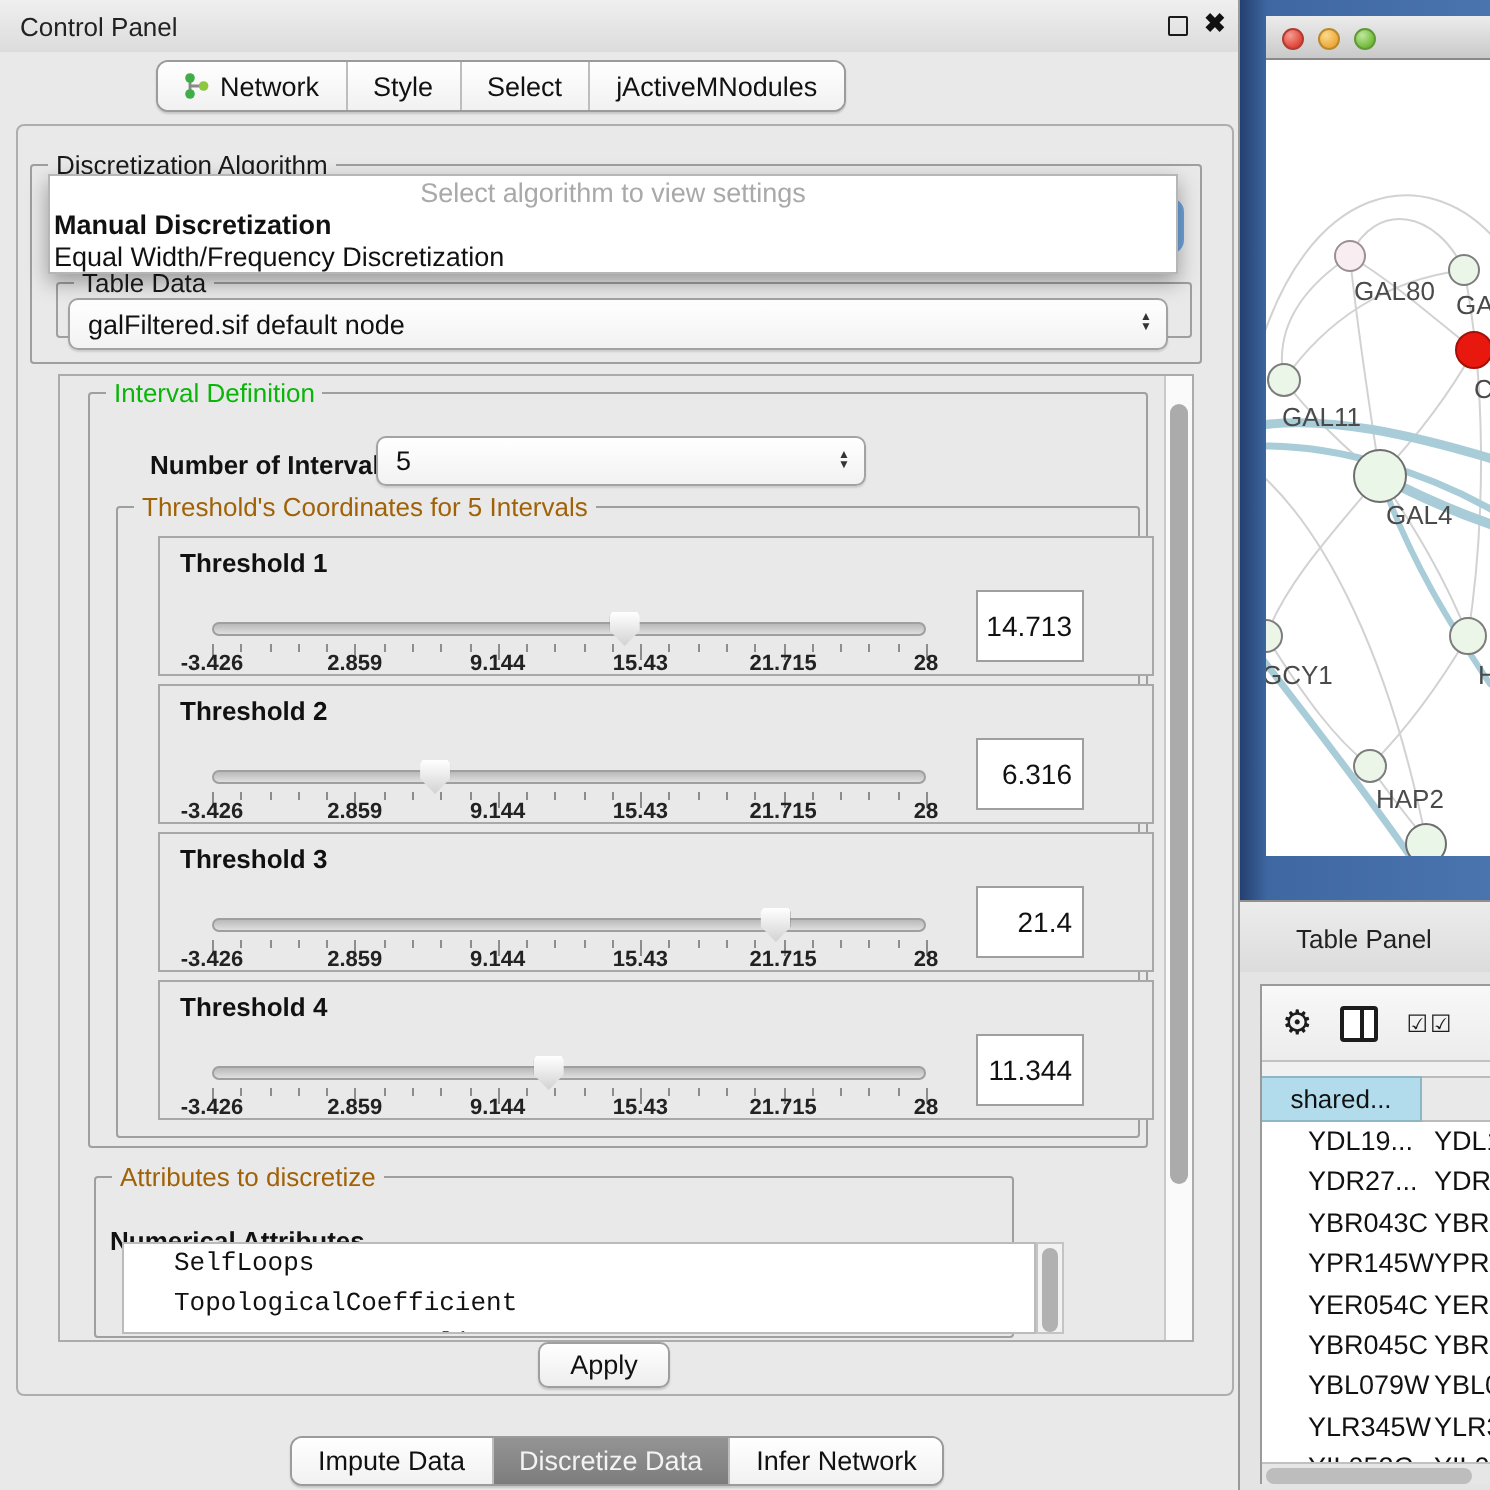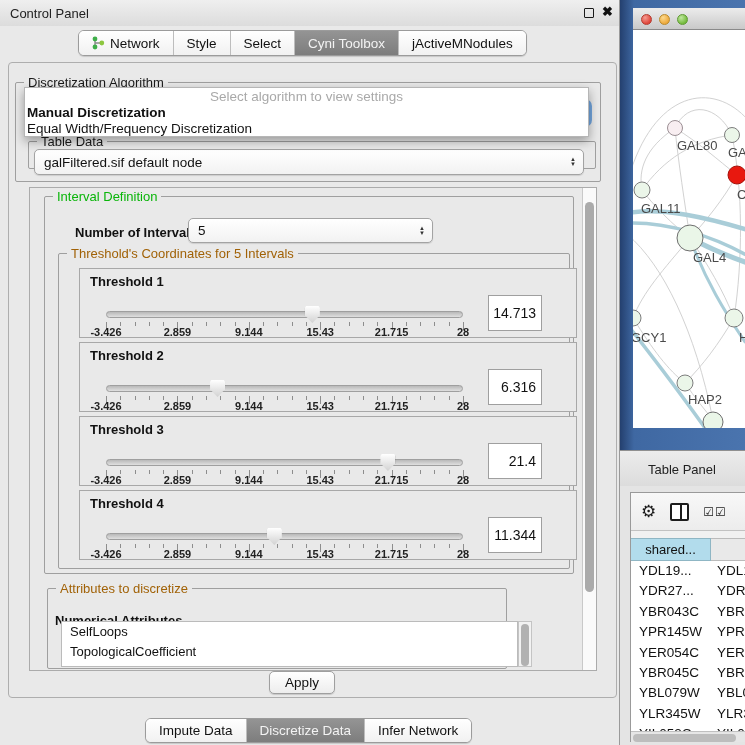--- a/index.html
+++ b/index.html
@@ -79,21 +79,21 @@
   .th-ticks i { position:absolute; top:0; width:1px; background:#8d8d8d; }
   .th-scale { position:absolute; left:26px; top:57px; width:357px; height:14px; }
   .th-scale span { position:absolute; top:0; transform:translateX(-50%); font-size:11px; font-weight:bold; color:#222; white-space:nowrap; }
   .th-field { position:absolute; left:408px; top:26px; width:54px; height:36px; background:#fff;
               border:1px solid #9f9f9f; font-size:14px; text-align:right;
               display:flex; align-items:center; justify-content:flex-end; padding:0 5px; }
 
   
   .attr-list { position:absolute; left:13px; top:32px; width:457px; height:46px; background:#fff;
                border:1px solid #bbb; overflow:hidden; font-size:13px; }
-  .attr-list .row { height:20px; line-height:20px; padding-left:8px; cursor:default; }
+  .attr-list .row { height:20px; line-height:20px; padding-left:25px; cursor:default;font-family:Liberation Mono, monospace; }
   .list-vscroll { position:absolute; left:470px; top:32px; width:14px; height:46px;
                   background:#f2f2f2; border:1px solid #c4c4c4; }
   .list-vscroll .thumb { position:absolute; left:2px; top:2px; width:8px; height:42px;
                          background:#b1b1b1; border-radius:4px; }
 
   .apply-btn { position:absolute; left:260px; top:608px; width:66px; height:23px;
                background:linear-gradient(#ffffff,#ededed); border:1px solid #9f9f9f;
                border-radius:5px; font-size:13.5px; display:flex; align-items:center;
                justify-content:center; cursor:pointer; box-shadow:0 1px 1px rgba(0,0,0,.15); }
 
@@ -123,21 +123,21 @@
   .split-icon:before { content:""; position:absolute; left:50%; top:0; width:2.5px; height:100%; background:#1c1c1c; }
   .checks { font-size:12px; letter-spacing:1px; color:#1c1c1c; cursor:pointer; }
   .tp-table { position:absolute; left:0; top:45px; width:100%; }
   .tp-head { display:flex; height:23px; font-size:13px; }
   .tp-head .c1 { width:80px; background:#b2dcec; border:1px solid #8fb6c4; border-left:none;
                  text-align:center; line-height:21px; cursor:pointer; }
   .tp-head .c2 { flex:1; background:#e9e9e9; border:1px solid #bbb; border-left:none;
                  text-align:right; line-height:21px; padding-right:4px; cursor:pointer; }
   .tp-rows { background:#fff; height:170px; overflow:hidden; }
   .tp-row { display:flex; height:20.4px; font-size:13.5px; line-height:20.4px; cursor:default; }
-  .tp-row .c1 { width:80px; padding-left:8px; }
+  .tp-row .c1 { width:80px; padding-left:23px; }
   .tp-row .c2 { flex:1; padding-left:6px; }
   .hscroll { position:absolute; left:0; top:238px; width:100%; height:11px; background:#e6e6e6; border-top:1px solid #c0c0c0; }
   .hscroll .thumb { position:absolute; left:2px; top:1.5px; width:103px; height:8px; background:#bdbdbd; border-radius:4px; }
 
   svg text { font-family:"Liberation Sans", sans-serif; }
   .tabicon { width:13px; height:14px; }
 </style>
 </head>
 <body>
 
@@ -160,23 +160,20 @@
           <circle cx="3" cy="11" r="2.4" fill="#3fae49"></circle>
           <circle cx="9.8" cy="7" r="2.4" fill="#8dc63f"></circle>
         </svg>
         <span>Network</span>
       </div>
       <div class="seg">
         <span>Style</span>
       </div>
       <div class="seg">
         <span>Select</span>
-      </div>
-      <div class="seg sel">
-        <span>Cyni Toolbox</span>
       </div>
       <div class="seg">
         <span>jActiveMNodules</span>
       </div>
     </div>
 
     <div class="cp-body">
 
       <div class="group" style="left:6px; top:19px; width:586px; height:100px;">
         <span class="gtitle t-black">Discretization Algorithm</span>

